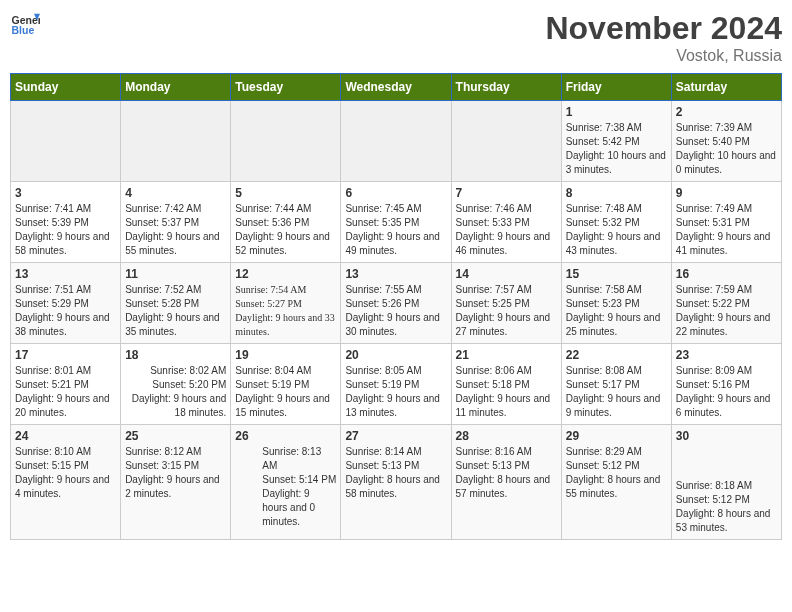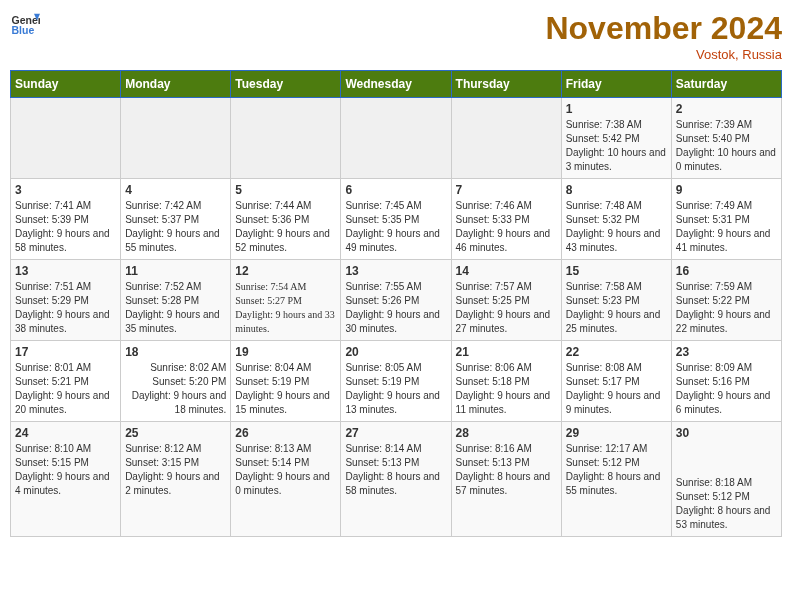--- a/index.html
+++ b/index.html
@@ -24,25 +24,25 @@
     .logo-icon {
       width: 30px;
       height: 30px;
     }
     .title-block {
       text-align: right;
     }
     .month-title {
       font-size: 32px;
       font-weight: bold;
-      color: #a16207;
+      color: #404040;
     }
     .location {
-      font-size: 13px;
-      color: #c2410c;
+      font-size: 16px;
+      color: #737373;
     }
     table {
       width: 100%;
       border-collapse: collapse;
       table-layout: fixed;
     }
     thead tr th {
       background-color: #4d7c0f;
       color: #fff;
       font-size: 12px;
@@ -266,39 +266,39 @@
 Daylight: 9 hours and 4 minutes.</div>
         </td>
         <td>
           <div class="day-num">25</div>
           <div class="day-info" style="white-space: pre-line;">Sunrise: 8:12 AM
 Sunset: 3:15 PM
 Daylight: 9 hours and 2 minutes.</div>
         </td>
         <td>
           <div class="day-num">26</div>
-          <div class="day-info" style="white-space: pre-line;">Sunrise: 8:13 AM
+          <div class="day-info" style="white-space: pre-line; margin-left: 27px;">Sunrise: 8:13 AM
 Sunset: 5:14 PM
 Daylight: 9 hours and 0 minutes.</div>
         </td>
         <td>
           <div class="day-num">27</div>
           <div class="day-info" style="white-space: pre-line;">Sunrise: 8:14 AM
 Sunset: 5:13 PM
 Daylight: 8 hours and 58 minutes.</div>
         </td>
         <td>
           <div class="day-num">28</div>
           <div class="day-info" style="white-space: pre-line;">Sunrise: 8:16 AM
 Sunset: 5:13 PM
 Daylight: 8 hours and 57 minutes.</div>
         </td>
         <td>
           <div class="day-num">29</div>
-          <div class="day-info" style="white-space: pre-line;">Sunrise: 12:17 AM
+          <div class="day-info" style="white-space: pre-line;">Sunrise: 8:29 AM
 Sunset: 5:12 PM
 Daylight: 8 hours and 55 minutes.</div>
         </td>
         <td>
           <div class="day-num">30</div>
           <div class="day-info" style="white-space: pre-line; margin-top: 36px;">Sunrise: 8:18 AM
 Sunset: 5:12 PM
 Daylight: 8 hours and 53 minutes.</div>
         </td>
       </tr>

